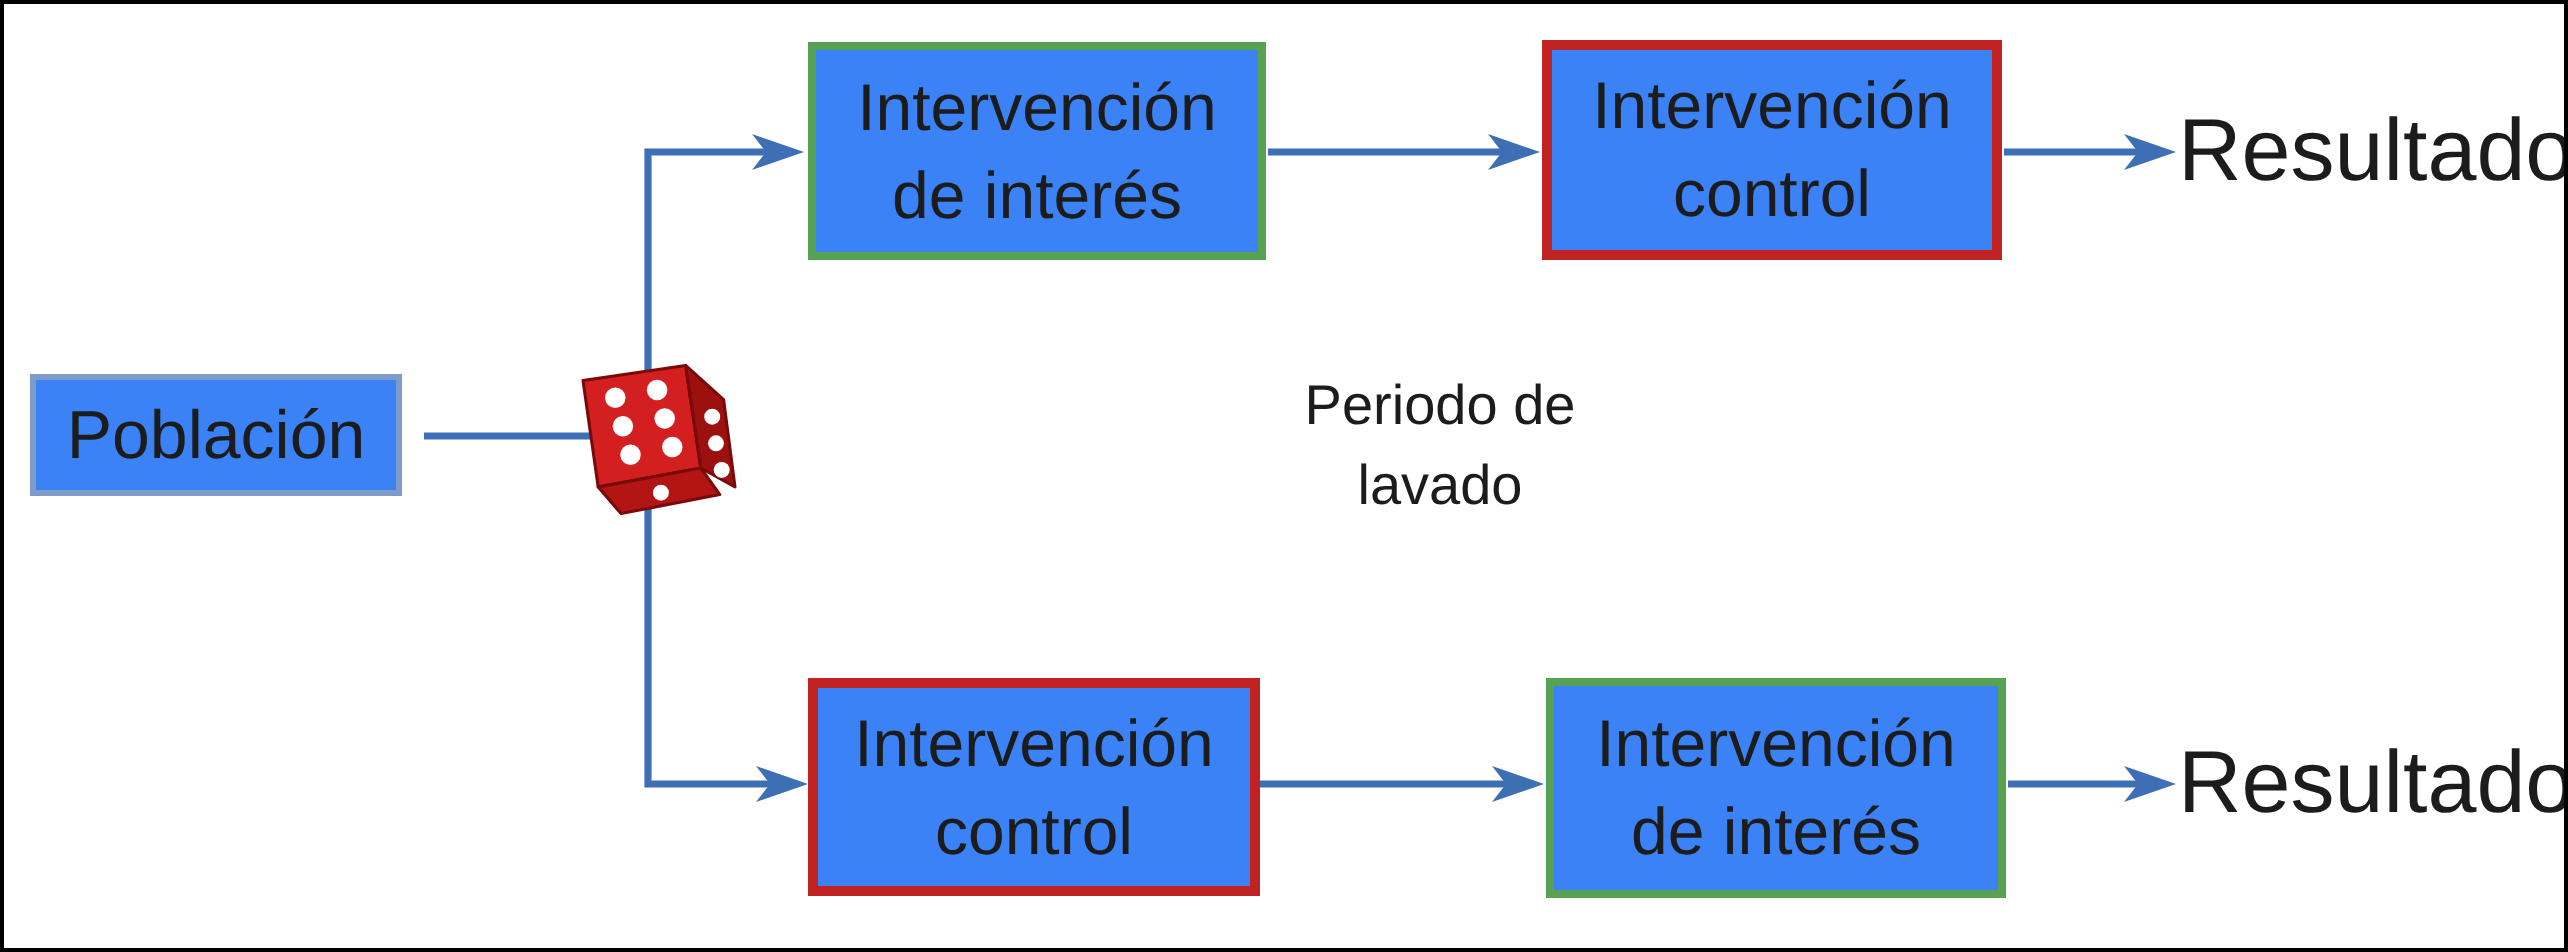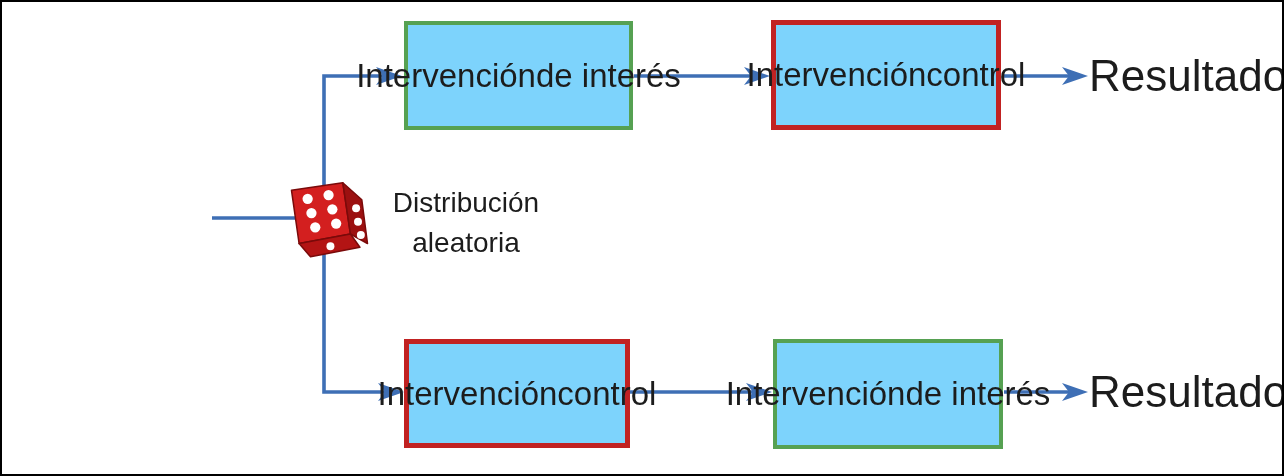--- a/index.html
+++ b/index.html
@@ -10,24 +10,24 @@
     box-sizing: border-box;
     border: 2px solid var(--frame, #000);
     background: #ffffff;
     font-family: "Liberation Sans", sans-serif;
     color: var(--text, #1c1c1c);
     overflow: hidden;
   }
   .abs { position: absolute; box-sizing: border-box; }
   .node {
     display: flex;
-    flex-direction: row;
+    flex-direction: column;
     align-items: center;
     justify-content: center;
-    background: #7dd3fc;
+    background: #3b82f6;
     text-align: center;
     font-size: 33px;
     line-height: 44px;
     white-space: nowrap;
   }
   .node.population {
     border: 3px solid var(--population-border, #7d9cc9);
     font-size: 34px;
     line-height: 36px;
   }
@@ -98,20 +98,23 @@
       <circle class="die-pip" cx="57" cy="49" r="5.4"></circle>
 
       <circle class="die-pip" cx="78" cy="33" r="4.2"></circle>
       <circle class="die-pip" cx="80" cy="47" r="4.2"></circle>
       <circle class="die-pip" cx="83" cy="61" r="4.2"></circle>
 
       <circle class="die-pip" cx="51" cy="73" r="4.2"></circle>
     </g>
   </svg>
 
+  <div class="abs node population" style="left:13px; top:185px; width:186px; height:61px;">
+    <span>Población</span>
+  </div>
 
   <div class="abs node interest" style="left:402px; top:19px; width:229px; height:109px;">
     <span>Intervención</span>
     <span>de interés</span>
   </div>
 
   <div class="abs node control" style="left:769px; top:18px; width:230px; height:110px;">
     <span>Intervención</span>
     <span>control</span>
   </div>
@@ -123,20 +126,20 @@
     <span>control</span>
   </div>
 
   <div class="abs node interest" style="left:771px; top:337px; width:230px; height:110px;">
     <span>Intervención</span>
     <span>de interés</span>
   </div>
 
   <div class="abs outcome" style="left:1087px; top:370px; width:180px;">Resultado</div>
 
-  <div class="abs annotation" style="left:354px; top:181px; width:220px;">
-    <div>Distribución</div>
-    <div>aleatoria</div>
+
+  <div class="abs annotation" style="left:608px; top:181px; width:220px;">
+    <div>Periodo de</div>
+    <div>lavado</div>
   </div>
-
 
 
 </div>
 
 </body></html>

